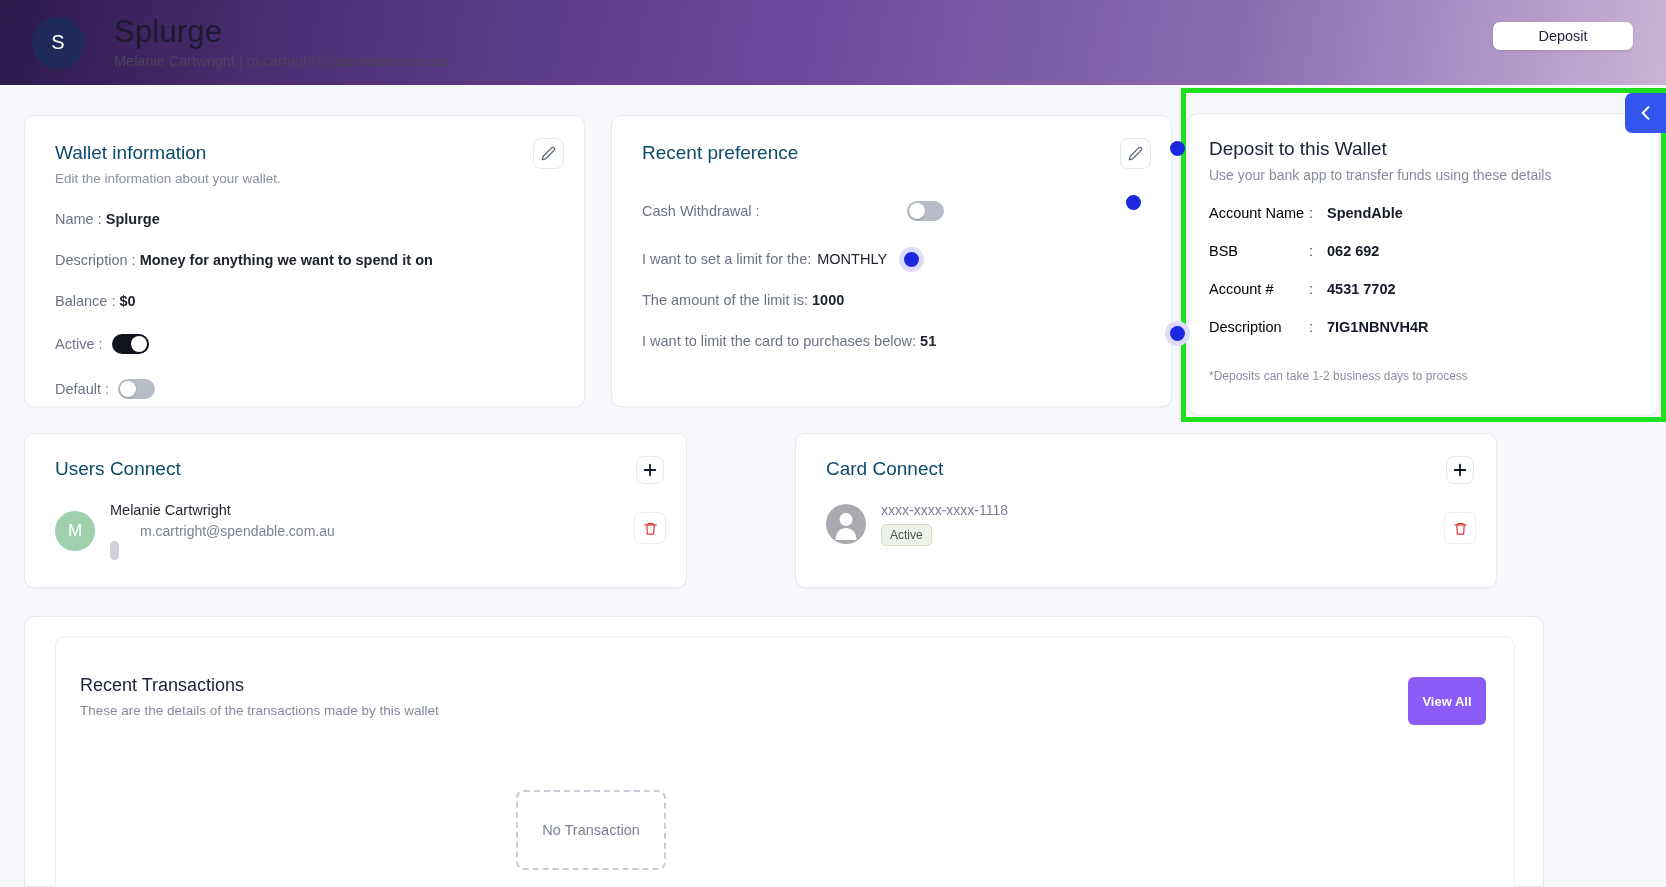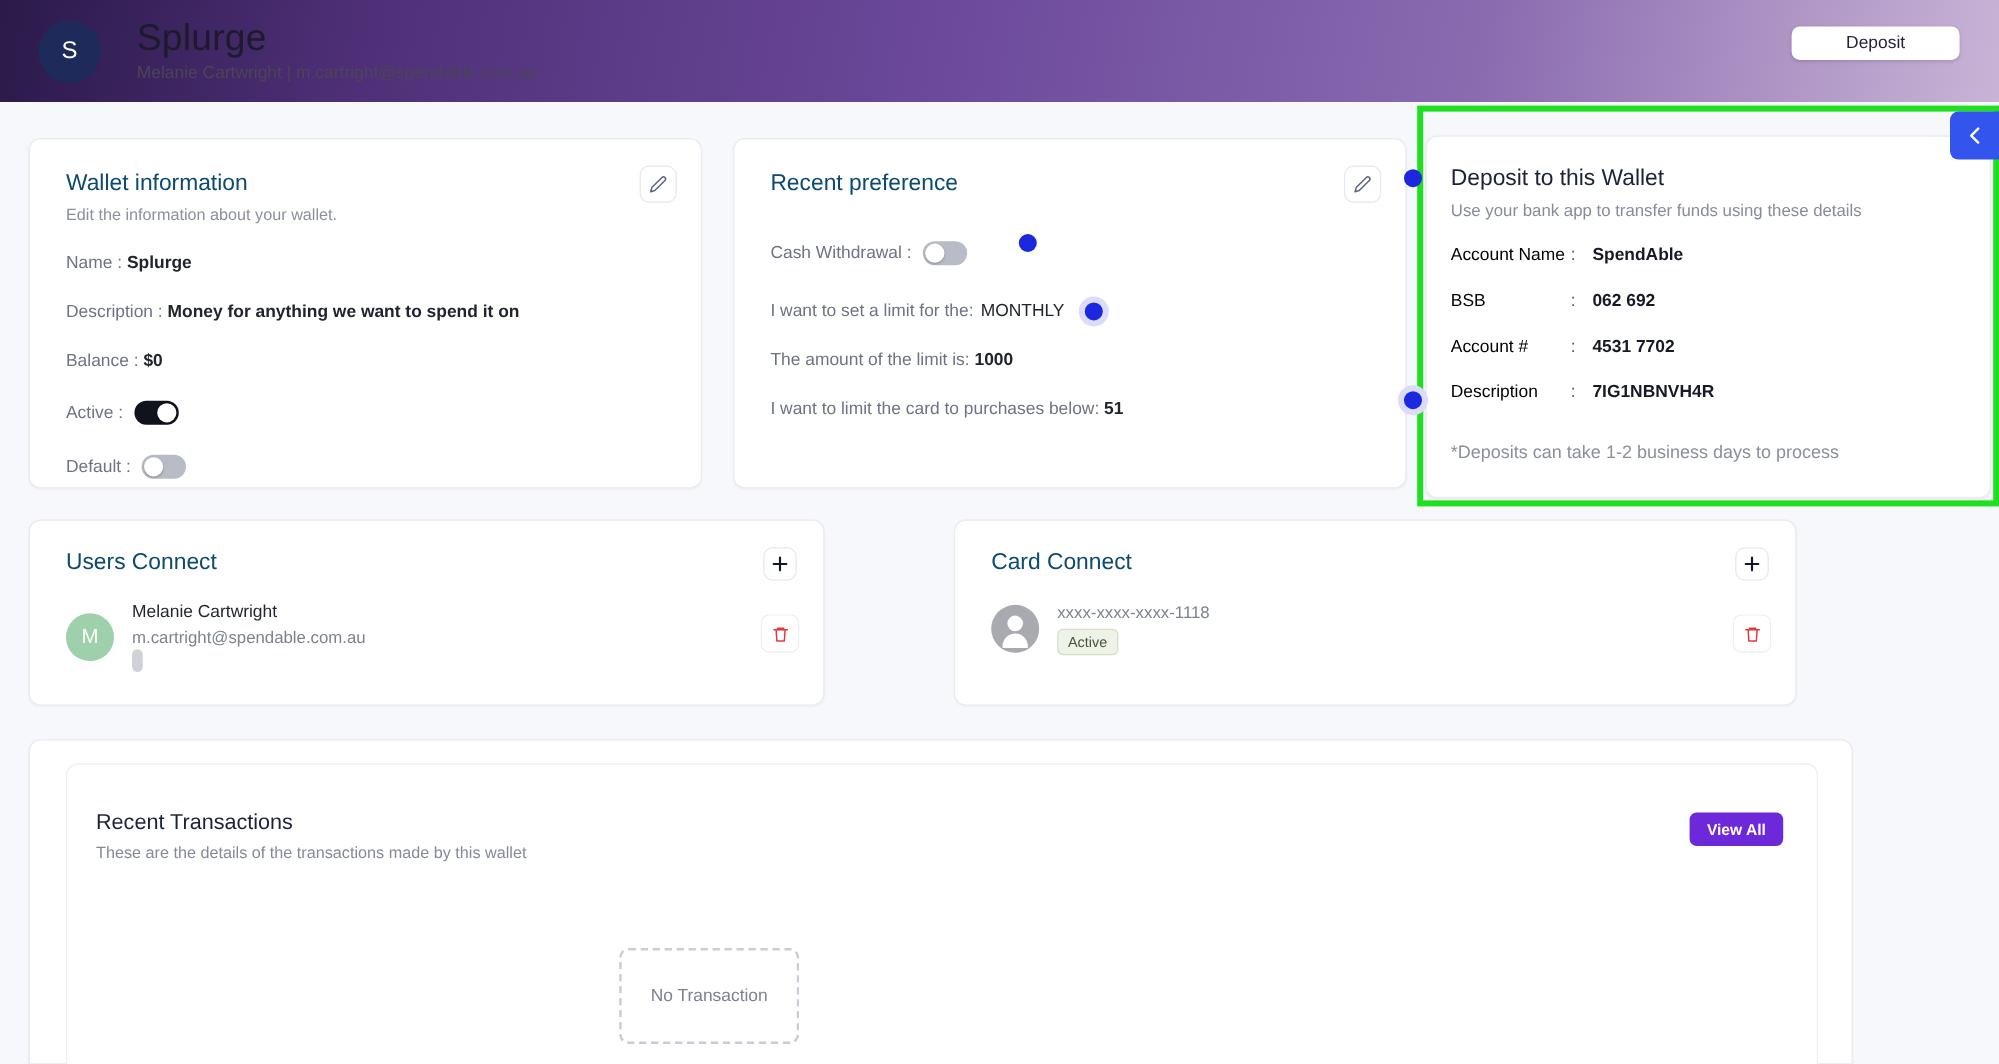--- a/index.html
+++ b/index.html
@@ -86,41 +86,41 @@
     background: #fff; border: 1px solid #ebebf1; border-radius: 10px;
     box-shadow: 0 1px 3px rgba(16,24,40,.05); z-index: 21; padding: 24px 0 0 0;
   }
   #deposit-panel .pad { padding: 0 20px; }
   .dep-title { font-size: 19px; color: #1c2237; }
   .dep-sub { font-size: 14px; color: #878c9c; margin-top: 7px; }
   .dep-row { display: flex; font-size: 14.5px; margin-top: 22px; }
   .dep-k { width: 100px; color: #000000; }
   .dep-c { width: 18px; color: #4e5364; }
   .dep-v { color: #161a26; font-weight: 700; }
-  .dep-note { font-size: 15px; color: #8a8f9e; margin-top: 34px; }
+  .dep-note { font-size: 12px; color: #8a8f9e; margin-top: 34px; }
 
   #back-arrow-btn {
     position: absolute; left: 1625px; top: 93px; width: 41px; height: 40px;
     background: #3355ee; border-radius: 7px 0 0 7px;
     display: flex; align-items: center; justify-content: center; cursor: pointer; z-index: 30;
   }
 
   
   #users-connect { left: 24px; top: 433px; width: 663px; height: 155px; padding: 24px 0 0 0; }
   #card-connect  { left: 795px; top: 433px; width: 702px; height: 155px; padding: 24px 0 0 0; }
 
   .person-row { display: flex; align-items: center; margin-top: 22px; position: relative; }
   .avatar-sm {
     width: 40px; height: 40px; border-radius: 50%; background: #9ed0ab;
     display: flex; align-items: center; justify-content: center;
     color: #fff; font-size: 17px; flex: 0 0 auto;
   }
   .person-meta { margin-left: 15px; }
   .person-name { font-size: 14.5px; color: #1f2430; }
-  .person-mail { font-size: 14px; color: #7d8292; margin-top: 5px; }
+  .person-mail { font-size: 14px; color: #7d8292; margin-top: 5px; margin-left: 30px; }
   .mini-scroll {
     width: 9px; height: 19px; background: #cfd2d9; border-radius: 5px; margin-top: 2px;
   }
   .card-avatar {
     width: 40px; height: 40px; border-radius: 50%; background: #a8aab0;
     position: relative; flex: 0 0 auto;
   }
   .card-avatar::before {
     content:""; position:absolute; left:50%; top:9px; transform:translateX(-50%);
     width:13px; height:13px; border-radius:50%; background:#fff;
@@ -143,22 +143,22 @@
 
   
   #recent-outer { left: 24px; top: 616px; width: 1520px; height: 271px; border-radius: 10px 10px 0 0; }
   #recent-inner {
     position: absolute; left: 30px; top: 19px; width: 1460px; height: 252px;
     background: #fff; border: 1px solid #ededf2; border-radius: 10px 10px 0 0;
   }
   .rt-title { position:absolute; left: 24px; top: 38px; font-size: 18px; color: #1c2237; }
   .rt-sub { position:absolute; left: 24px; top: 66px; font-size: 13.5px; color: #848a99; }
   #view-all-btn {
-    position: absolute; right: 28px; top: 40px; width: 78px; height: 28px;
-    background: #6d28d9; border: none; border-radius: 6px; color: #fff;
+    position: absolute; right: 28px; top: 40px; width: 78px; height: 48px;
+    background: #8b5cf6; border: none; border-radius: 6px; color: #fff;
     font-size: 13px; font-weight: 700; cursor: pointer;
     font-family: "Liberation Sans", sans-serif;
   }
   .no-trans {
     position: absolute; left: 460px; top: 153px; width: 150px; height: 80px;
     border: 2px dashed #c8ccd6; border-radius: 8px;
     display: flex; align-items: center; justify-content: center;
     font-size: 14.5px; color: #7c8290;
   }
 
@@ -216,21 +216,21 @@
       <svg width="15" height="15" viewBox="0 0 24 24" fill="none" stroke="#5c6679" stroke-width="2" stroke-linecap="round" stroke-linejoin="round">
         <path d="M17 3a2.8 2.8 0 1 1 4 4L7.5 20.5 2 22l1.5-5.5L17 3z"></path>
       </svg>
     </div>
   </div>
 
   <div class="card" id="wallet-pref">
     <div class="pad">
       <div class="card-title">Recent preference</div>
 
-      <div class="row-toggle" style="margin-top:31px;">
+      <div class="row-toggle" style="margin-top:31px;justify-content:space-between;">
         <span class="lbl">Cash Withdrawal :</span>
         <div class="toggle off">
             <div class="knob"></div>
           </div>
         <span class="dot-blue" style="margin-left:43px; margin-bottom:16px;"></span>
       </div>
 
       <div class="kv" style="display:flex; align-items:center;">
         <span>I want to set a limit for the:</span>
         <span class="val-normal" style="margin-left:6px;">MONTHLY</span>

